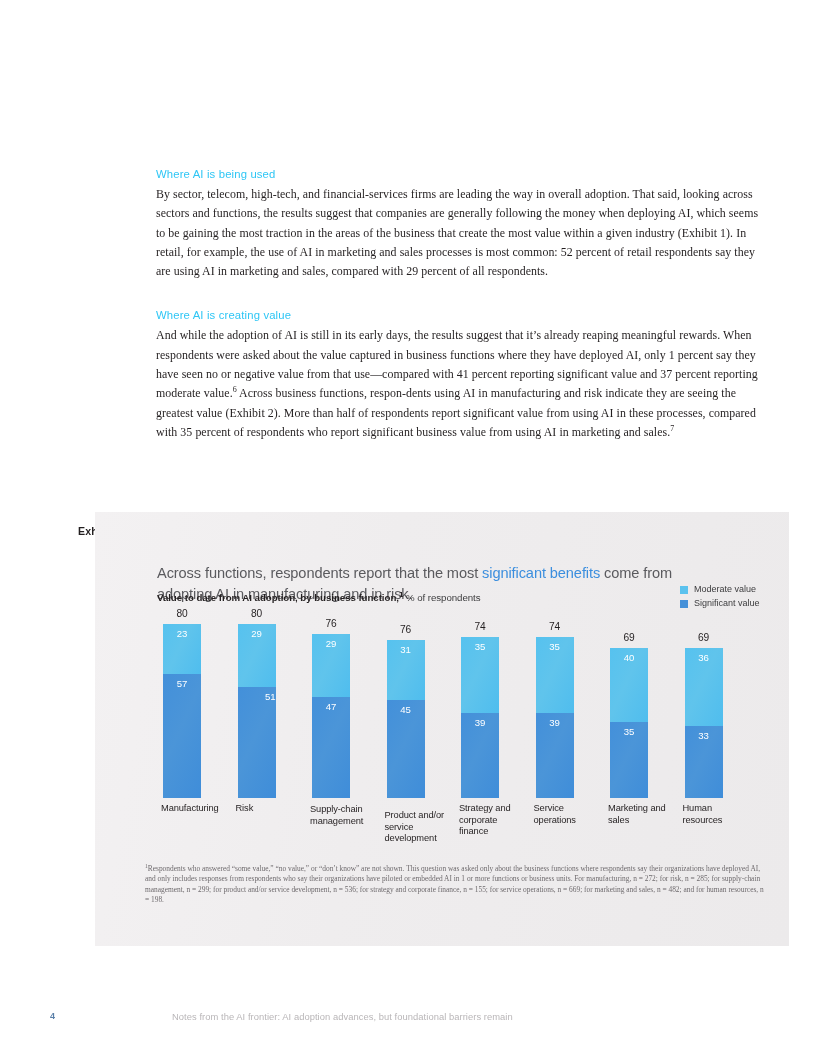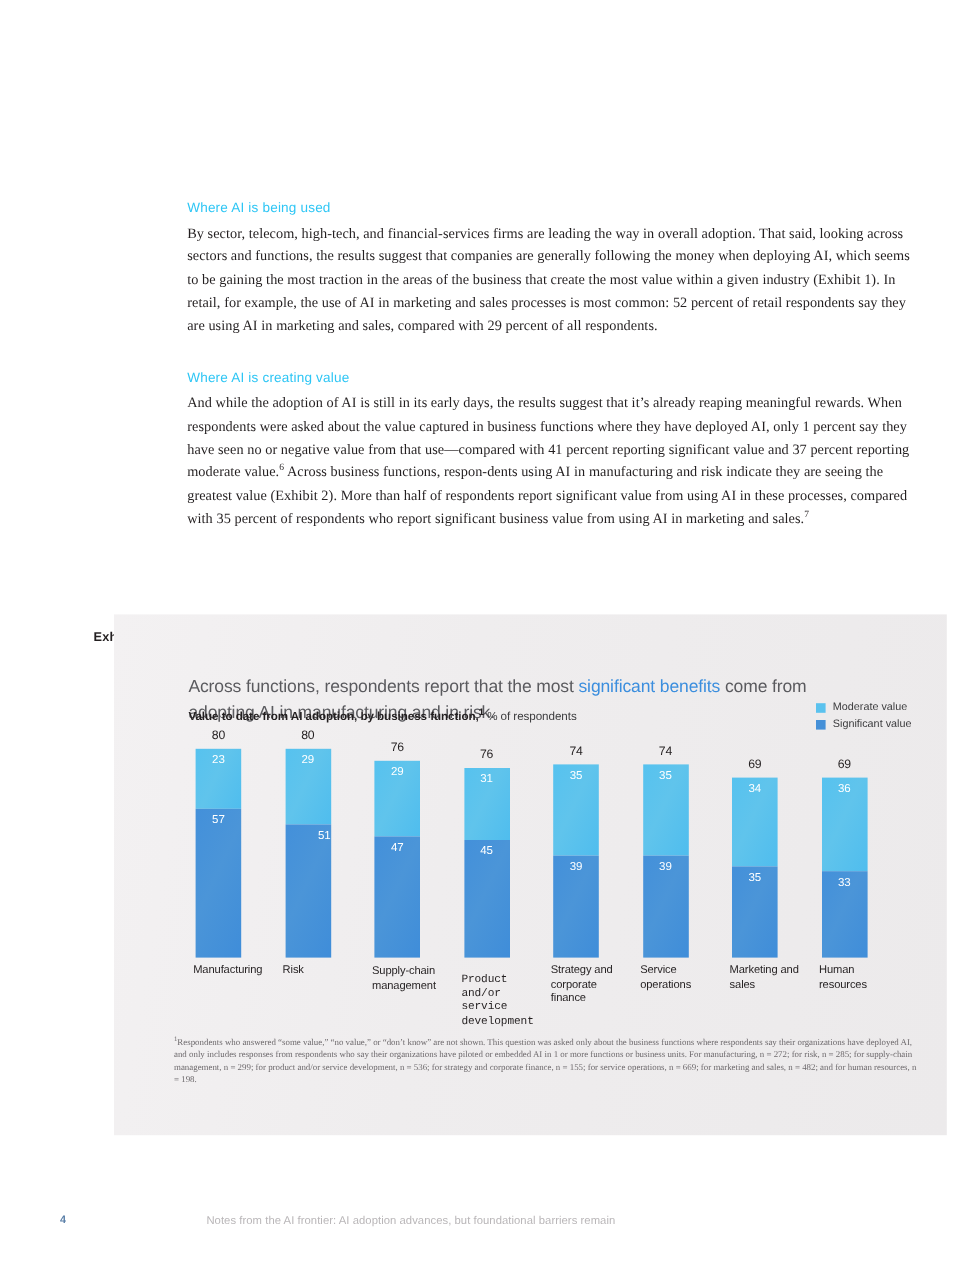--- a/index.html
+++ b/index.html
@@ -261,21 +261,21 @@
         <div class="cat-label" style="top: 169.92px;">Supply-chain management</div>
       </div>
       <div class="bar-col" style="left: 229.5px;">
         <div class="bar-total">76</div>
         <div class="seg seg-moderate" style="height: 60px;">
           <span>31</span>
         </div>
         <div class="seg seg-significant" style="height: 97.65px;">
           <span>45</span>
         </div>
-        <div class="cat-label" style="top: 169.92px; font-family: Liberation Mono, monospace;">Product and/or service development</div>
+        <div class="cat-label" style="top: 169.92px;">Product and/or service development</div>
       </div>
       <div class="bar-col" style="left: 304px;">
         <div class="bar-total">74</div>
         <div class="seg seg-moderate" style="height: 75.95px;">
           <span>35</span>
         </div>
         <div class="seg seg-significant" style="height: 84.63px;">
           <span>39</span>
         </div>
         <div class="cat-label" style="top: 165.58px;">Strategy and corporate finance</div>
@@ -286,21 +286,21 @@
           <span>35</span>
         </div>
         <div class="seg seg-significant" style="height: 84.63px;">
           <span>39</span>
         </div>
         <div class="cat-label" style="top: 165.58px;">Service operations</div>
       </div>
       <div class="bar-col" style="left: 453px;">
         <div class="bar-total">69</div>
         <div class="seg seg-moderate" style="height: 73.78px;">
-          <span>34</span>
+          <span>40</span>
         </div>
         <div class="seg seg-significant" style="height: 75.95px;">
           <span>35</span>
         </div>
         <div class="cat-label" style="top: 154.73px;">Marketing and sales</div>
       </div>
       <div class="bar-col" style="left: 527.5px;">
         <div class="bar-total">69</div>
         <div class="seg seg-moderate" style="height: 78.12px;">
           <span>36</span>

